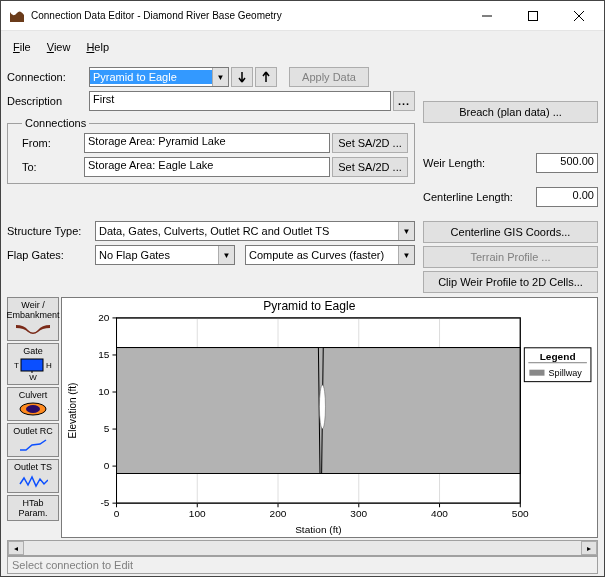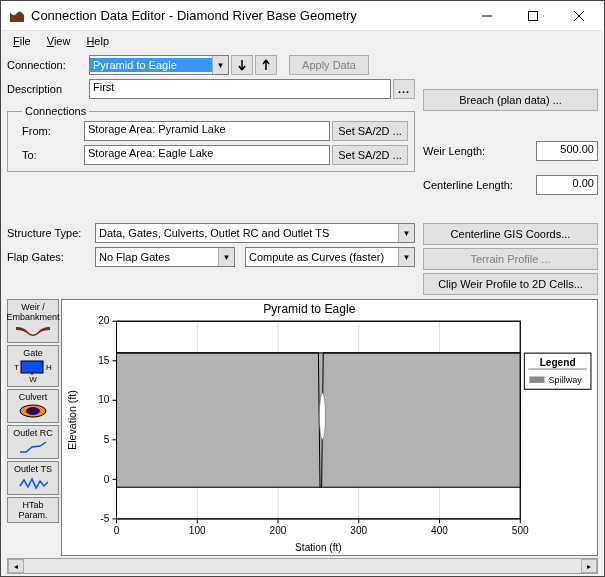--- a/index.html
+++ b/index.html
@@ -30,32 +30,32 @@
   .titlebar{
     height:30px;background:#fff;
     display:flex;align-items:center;
     padding:0 2px 0 8px;
     border-bottom:1px solid #e5e5e5;
   }
   .titlebar .logo{
     width:16px;height:16px;margin-right:6px;
     display:flex;align-items:center;justify-content:center;
   }
-  .titlebar .title{flex:1;font-size:13px;}
+  .titlebar .title{flex:1;font-size:10px;}
   .titlebar .winbtn{
     width:46px;height:28px;display:flex;align-items:center;justify-content:center;
     font-family:Arial,sans-serif;font-size:14px;
     cursor:default;
   }
   .titlebar .winbtn.close{font-size:13px;}
   
   .menubar{
     height:20px;background:var(--win-bg);
     display:flex;align-items:center;
-    padding:10px 6px;
+    padding:16px 6px;
     gap:4px;
   }
   .menubar .menu{padding:1px 6px;cursor:default;}
   .menubar .menu u{text-decoration:underline;}
   
   .content{
     flex:1;background:var(--win-bg);
     padding:4px 6px 2px 6px;
     display:flex;flex-direction:column;
     overflow:hidden;
@@ -222,21 +222,21 @@
         <div class="lbl" style="flex:1">Weir Length:</div>
         <div class="textinput ro" style="width:62px">500.00</div>
       </div>
       <div class="row" style="gap:4px">
         <div class="lbl" style="flex:1">Centerline Length:</div>
         <div class="textinput ro" style="width:62px">0.00</div>
       </div>
     </div>
   </div>
 
-  <div class="two-col" style="margin-top:24px">
+  <div class="two-col" style="margin-top:10px">
     <div class="left-col">
       <div class="row">
         <div class="lbl" style="width:86px">Structure Type:</div>
         <div class="combo" style="flex:1">
           <div class="combo-text">Data, Gates, Culverts, Outlet RC and Outlet TS</div>
           <div class="combo-arrow">▼</div>
         </div>
       </div>
       <div class="row" style="margin-bottom:0">
         <div class="lbl" style="width:86px">Flap Gates:</div>
@@ -363,13 +363,16 @@
           <text x="482" y="78" font-size="9">Spillway</text>
         </svg>
     </div>
   </div>
 
   <div class="hscroll">
     <div class="thumb-l">◂</div>
     <div class="thumb-r">▸</div>
   </div>
 
+  <div class="statusbar">
+    <span>Select connection to Edit</span>
+  </div>
 </div>
 
 </body></html>

